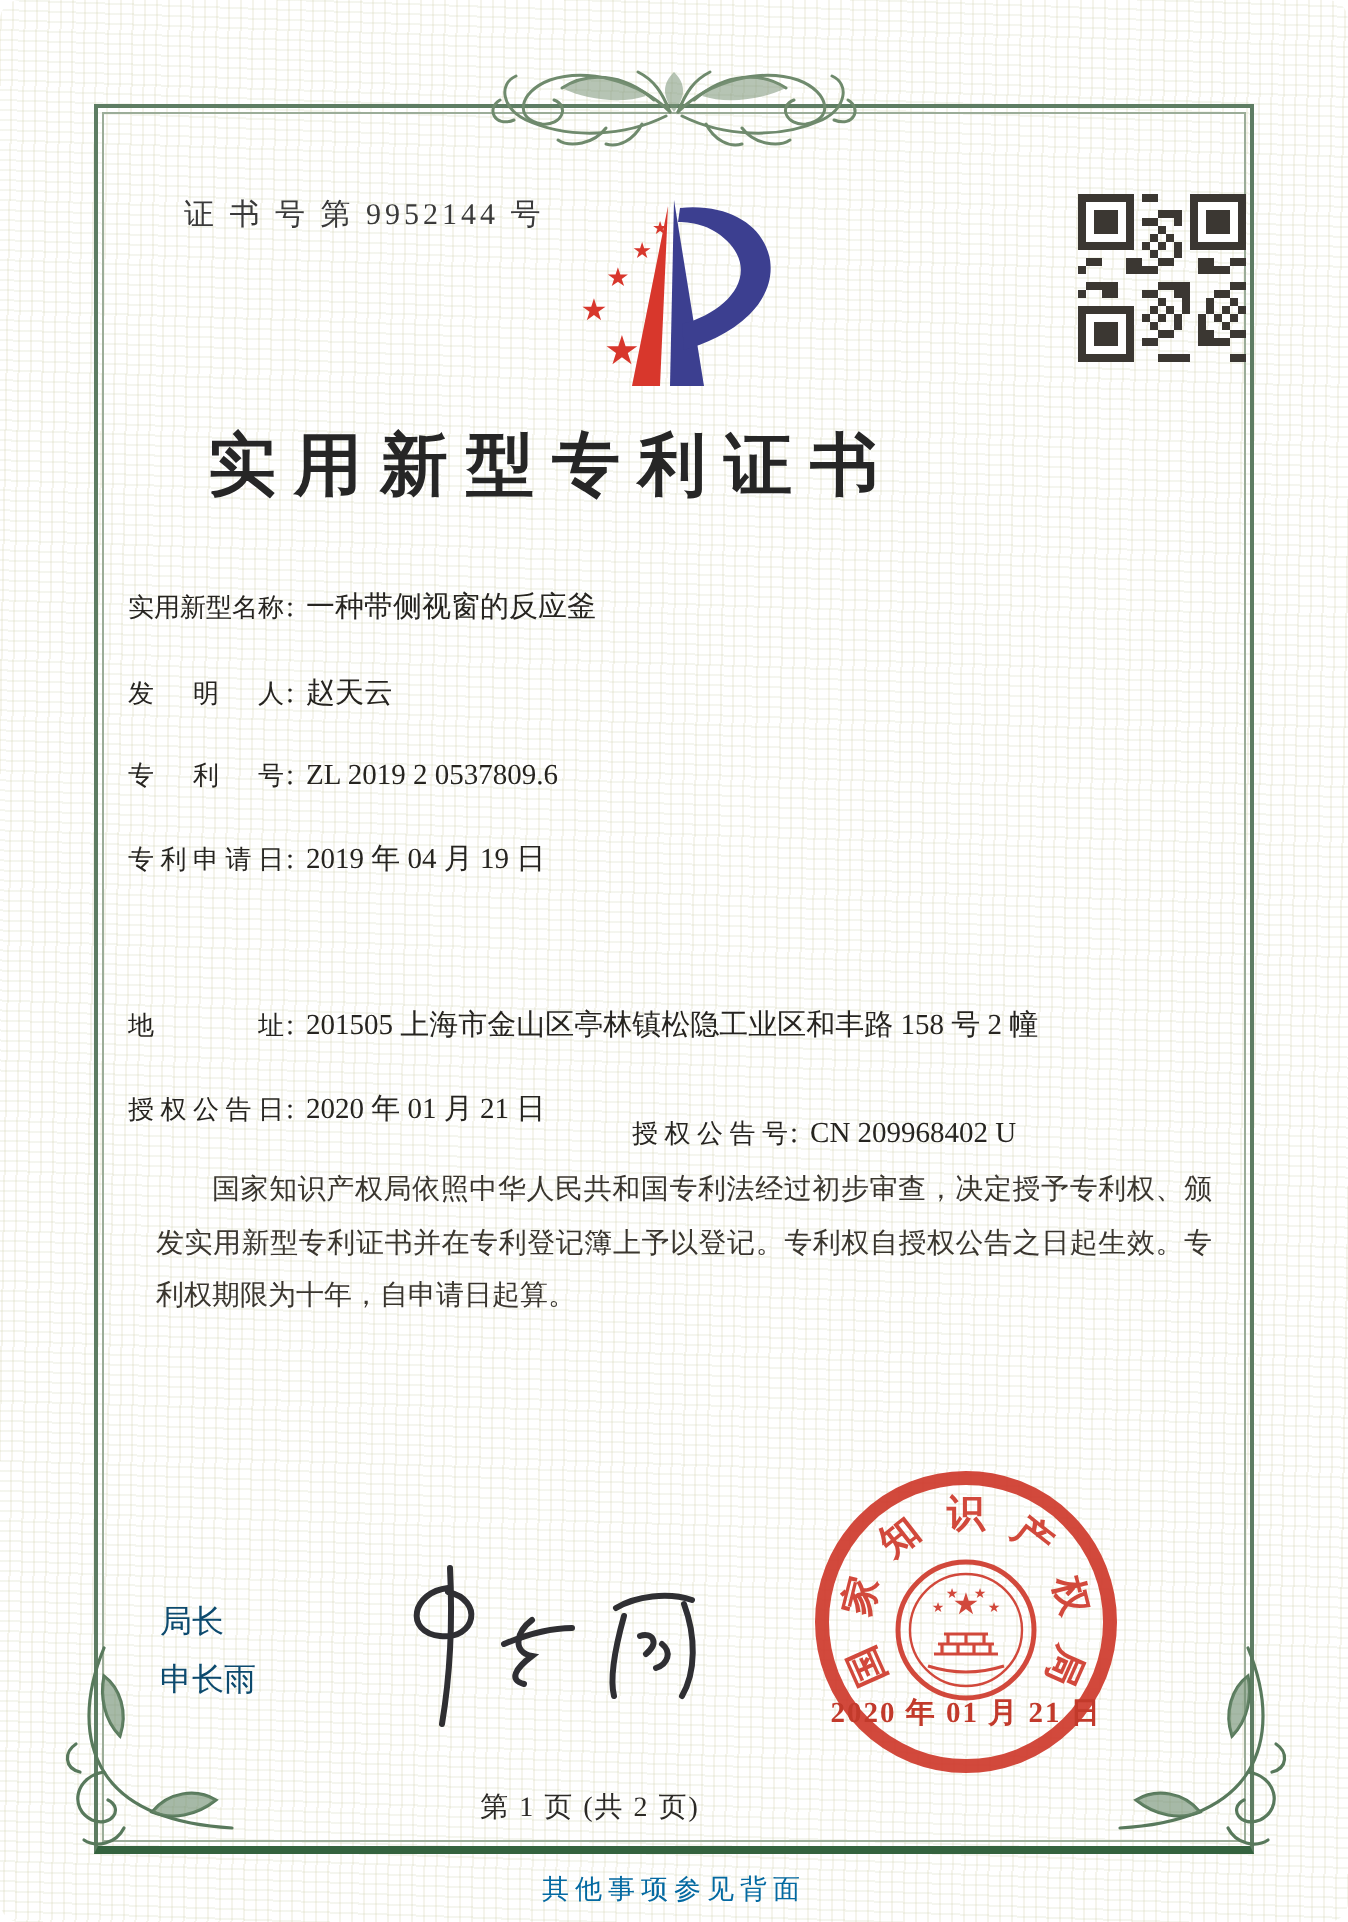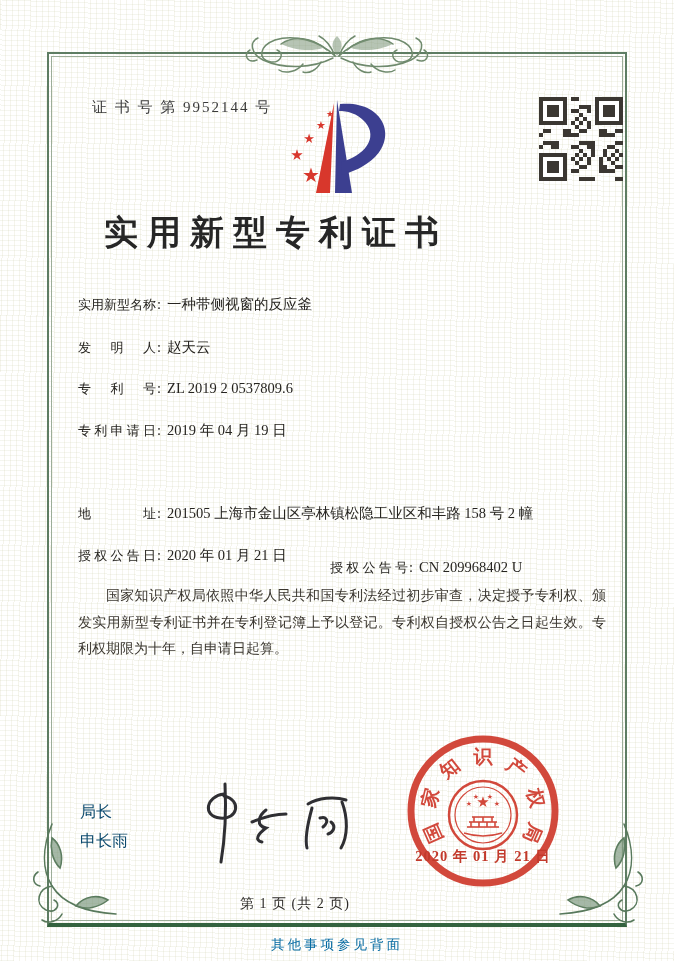--- a/index.html
+++ b/index.html
@@ -1,34 +1,34 @@
 <!DOCTYPE html>
 <html><head>
 <meta charset="utf-8">
 <style>
   html,body{margin:0;padding:0;background:#ffffff;}
   .page{position:relative;width:674px;height:961px;background:#fff;overflow:hidden;
-        font-family:"Liberation Serif","DejaVu Serif",serif;color:#2e2b28;}
+        font-family:"Liberation Serif","DejaVu Serif",serif;color:#2e2b28;border-radius:10px;}
   
   .page::before{content:"";position:absolute;inset:0;
     background-image:
       repeating-linear-gradient(91deg, rgba(205,200,160,.20) 0 1px, transparent 1px 6px),
       repeating-linear-gradient(2deg, rgba(190,198,155,.16) 0 1px, transparent 1px 5px);
     pointer-events:none;}
   
   .frame{position:absolute;left:47px;top:52px;width:580px;height:875px;
          border:2px solid #5e7d63;border-bottom:4px solid #34633f;box-sizing:border-box;}
   .frame::before{content:"";position:absolute;inset:2px;border:1px solid #9cad99;}
   .abs{position:absolute;}
   .cert-no{left:92px;top:98px;font-size:15px;letter-spacing:2px;color:#3a3a3a;}
   .logo{left:277px;top:96px;width:122px;height:102px;}
   .qr{left:537px;top:95px;width:88px;height:88px;}
   .title{left:0;top:210px;width:552px;text-align:center;font-size:34px;font-weight:600;
          letter-spacing:9px;color:#262626;}
-  .field{left:78px;width:530px;font-size:14.5px;color:#262420;line-height:20px;white-space:nowrap;}
+  .field{left:64px;width:530px;font-size:14.5px;color:#262420;line-height:20px;white-space:nowrap;}
   .flabel{display:inline-block;width:78px;text-align:justify;text-align-last:justify;
           font-size:13px;vertical-align:baseline;}
   .colon{margin:0 6px 0 1px;}
   .pair2{position:absolute;left:252px;top:0;margin-top:12px;}
   .paras{left:78px;top:583px;width:528px;font-size:14px;line-height:26.5px;color:#3a362f;
          text-align:justify;}
   .paras p{margin:0;text-indent:2em;}
   .sig-block{left:80px;top:797px;font-size:16px;line-height:29px;color:#0c4a6e;}
   .signature{left:190px;top:780px;width:175px;height:90px;}
   .seal{left:402px;top:730px;width:162px;height:162px;}

